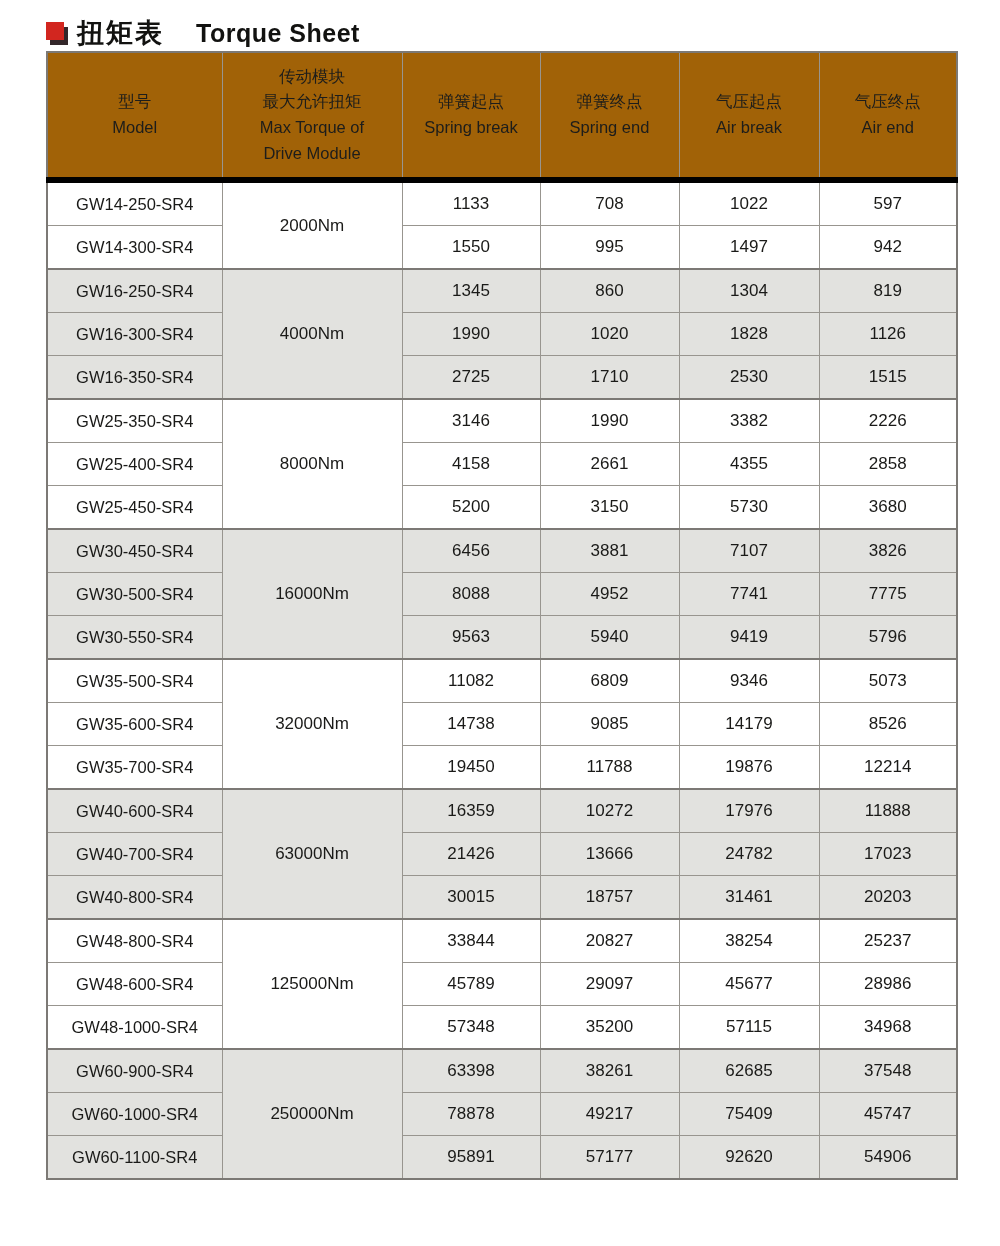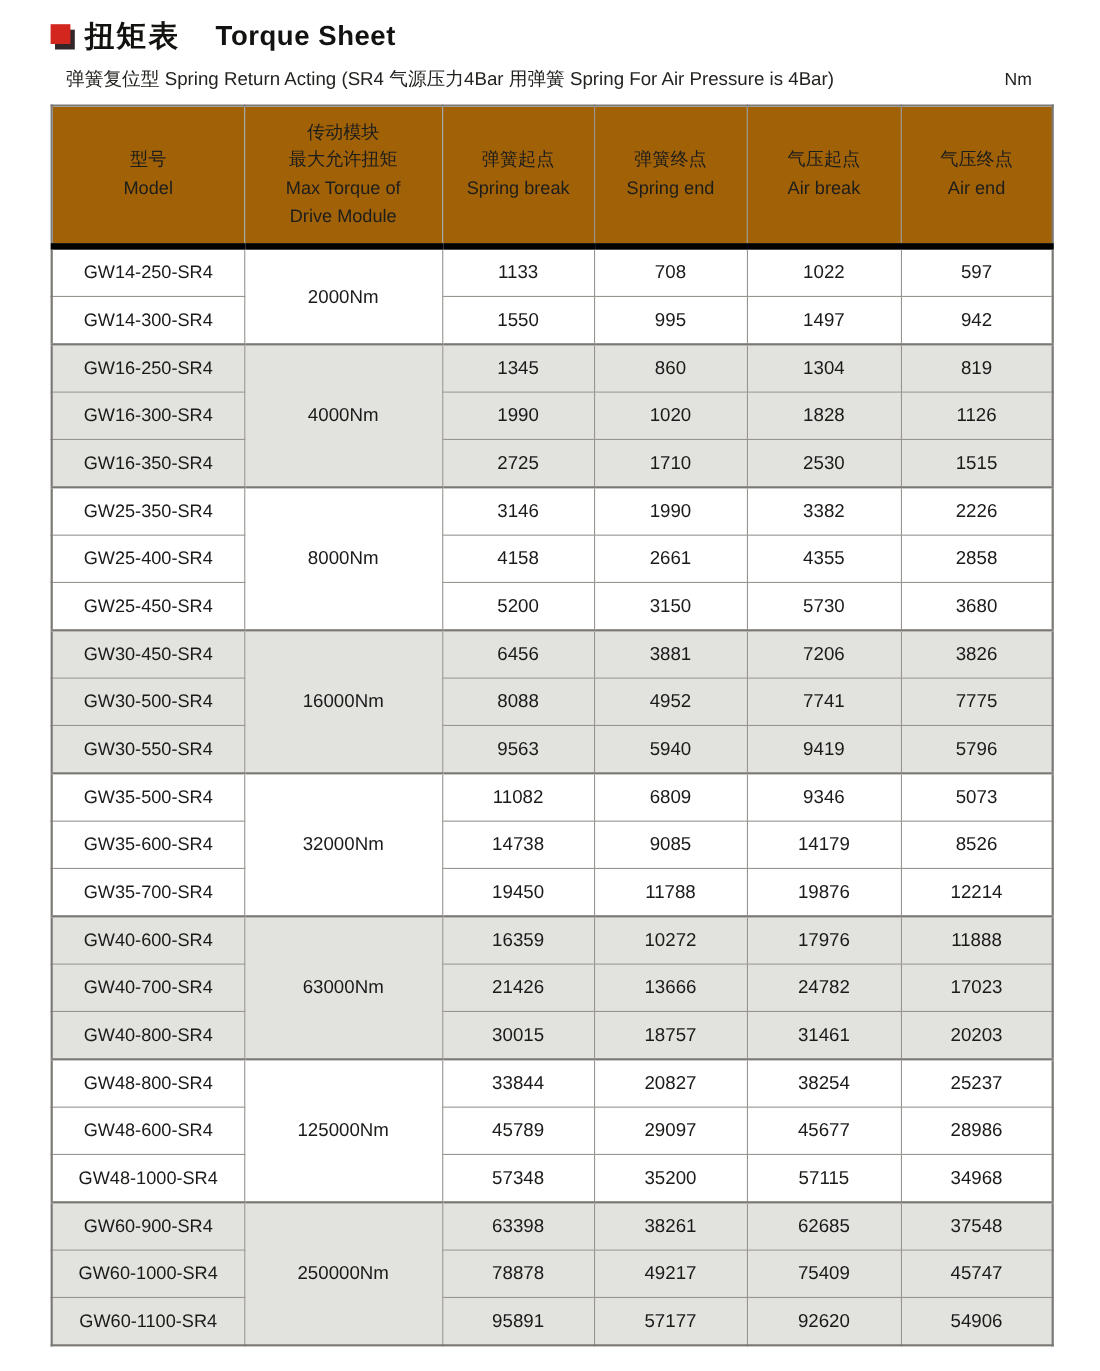--- a/index.html
+++ b/index.html
@@ -97,24 +97,20 @@
 <body>
 
 <div class="page">
 
   <div class="title-row">
     <span class="bullet"></span>
     <span class="title-zh">扭矩表</span>
     <span class="title-en">Torque Sheet</span>
   </div>
 
-  <div class="subtitle-row">
-    <span class="subtitle">弹簧复位型 Spring Return Acting (SR4 气源压力4Bar 用弹簧 Spring For Air Pressure is 4Bar)</span>
-    <span class="unit">Nm</span>
-  </div>
 
   <table class="torque-table">
     <colgroup>
       <col style="width:175px">
       <col style="width:180px">
       <col style="width:138px">
       <col style="width:139px">
       <col style="width:140px">
       <col style="width:138px">
     </colgroup>
@@ -206,21 +202,21 @@
           <td>5200</td>
           <td>3150</td>
           <td>5730</td>
           <td>3680</td>
         </tr>
         <tr class="shaded group-start">
           <td class="model">GW30-450-SR4</td>
           <td rowspan="3" class="torque">16000Nm</td>
           <td>6456</td>
           <td>3881</td>
-          <td>7206</td>
+          <td>7107</td>
           <td>3826</td>
         </tr>
         <tr class="shaded">
           <td class="model">GW30-500-SR4</td>
           <td>8088</td>
           <td>4952</td>
           <td>7741</td>
           <td>7775</td>
         </tr>
         <tr class="shaded">

